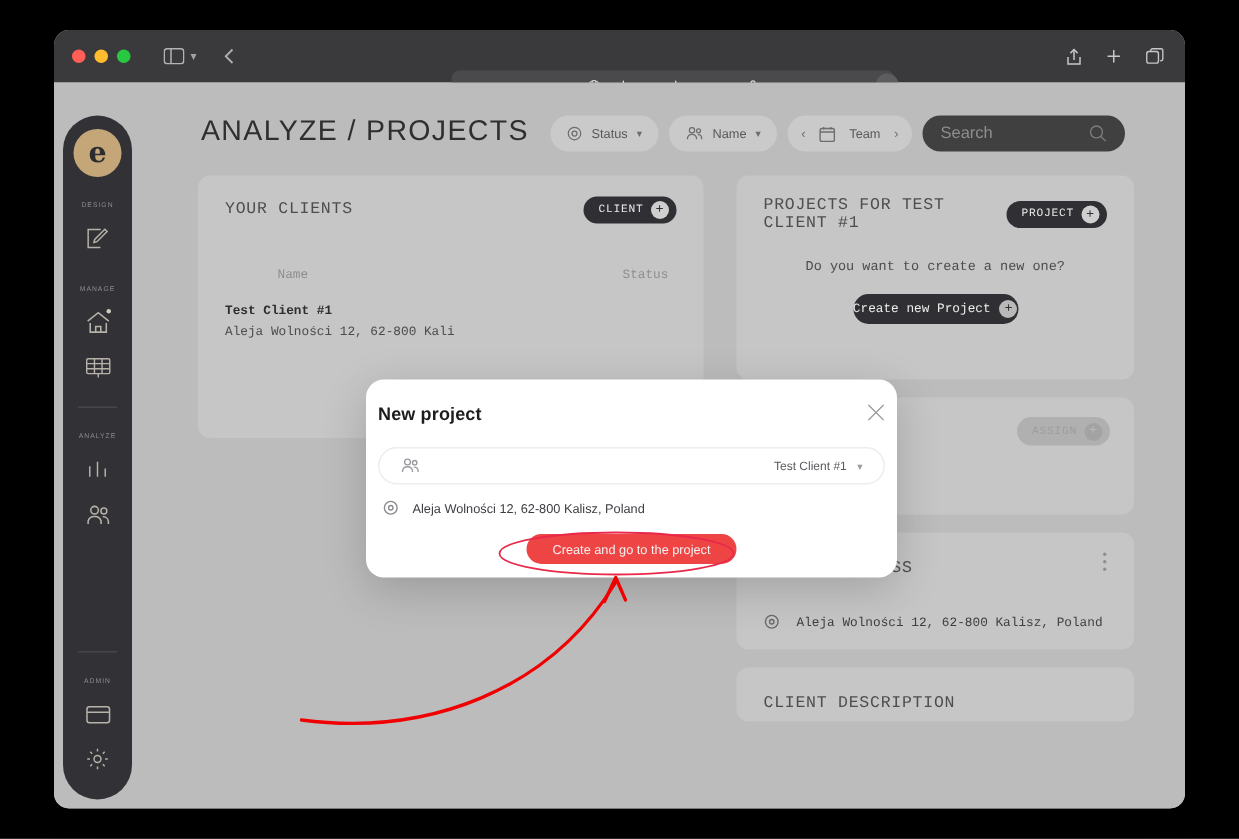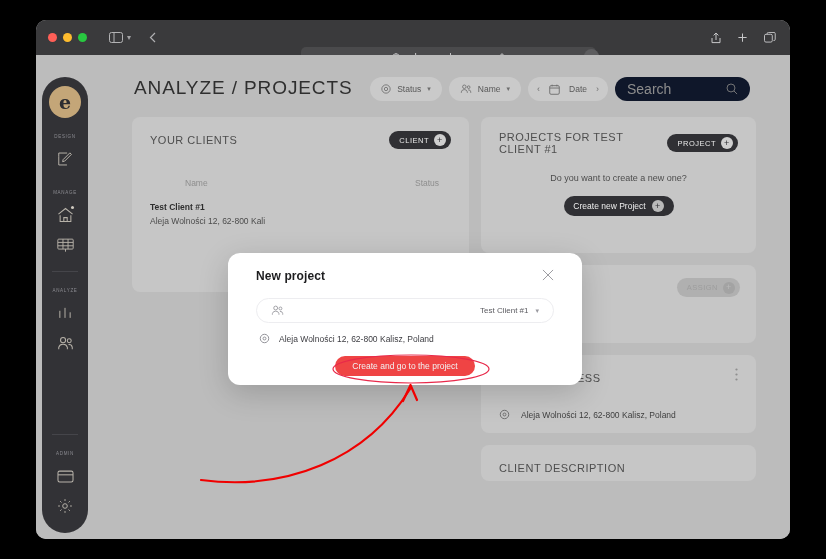--- a/index.html
+++ b/index.html
@@ -195,34 +195,35 @@
     display: flex; align-items: center;
     gap: 9px;
     padding: 0 9px;
     font-size: 8.5px;
     color: #585858;
   }
   .arrow-btn { font-size: 9px; color: #707070; cursor: default; }
   .search-pill {
     height: 24px;
     width: 135px;
-    background: #0f172a;
+    background: #404040;
     border-radius: 12px;
     display: flex; align-items: center;
     justify-content: space-between;
     padding: 0 12px;
-    font-size: 14px;
+    font-size: 11px;
     color: #8d8d8d;
   }
 
   
   .cards {
     display: flex;
-    gap: 12px;
+    gap: 22px;
     margin-top: 16px;
+    font-family: Liberation Mono, monospace;
   }
   .card {
     background: #c6c6c6;
     border-radius: 8px;
   }
   .col-left { width: 337px; }
   .col-right { flex: 1; }
 
   .card-clients { height: 175px; padding: 14px 18px 0 18px; position: relative; }
   .card-head {
@@ -347,25 +348,25 @@
     height: 36px;
     padding: 13px 18px;
     overflow: hidden;
   }
   .desc-title { font-size: 11px; letter-spacing: .5px; color: #4e4e4e; }
 
   
   .modal-scrim { position: absolute; inset: 0; }
   .modal {
     position: absolute;
-    left: 192px; top: 198px;
+    left: 208px; top: 198px;
     width: 354px; height: 132px;
     background: #fff;
     border-radius: 12px;
-    padding: 16px 28px;
+    padding: 16px 8px;
     box-shadow: 0 8px 30px rgba(0,0,0,.18);
   }
   .modal-head { display: flex; align-items: flex-start; justify-content: space-between; }
   .modal-title { font-size: 12px; font-weight: bold; color: #1d1d1f; letter-spacing: .1px; }
   .modal-close { font-size: 13px; color: #909095; line-height: 1; }
 
   .field {
     margin-top: 15px;
     height: 25px;
     border: 1px solid #ededf0;
@@ -591,21 +592,21 @@
           <div class="date-pill">
             <span class="arrow-btn">‹</span>
             <span>
               <svg class="icon" width="11" height="11" viewBox="0 0 12 12" fill="none" stroke="#6d6d6d" stroke-width="1">
                 <rect x="0.8" y="1.8" width="10.4" height="9.4" rx="1.4"></rect>
                 <line x1="0.8" y1="4.4" x2="11.2" y2="4.4"></line>
                 <line x1="3.4" y1="0.7" x2="3.4" y2="2.6"></line>
                 <line x1="8.6" y1="0.7" x2="8.6" y2="2.6"></line>
               </svg>
             </span>
-            <span>Date</span>
+            <span>Team</span>
             <span class="arrow-btn">›</span>
           </div>
 
           <div class="search-pill">
             <span>Search</span>
             <span>
               <svg class="icon" width="12" height="12" viewBox="0 0 13 13" fill="none" stroke="#7c7c7c" stroke-width="1">
                 <circle cx="5.4" cy="5.4" r="4.3"></circle>
                   <line x1="8.6" y1="8.6" x2="12" y2="12"></line>
               </svg>

